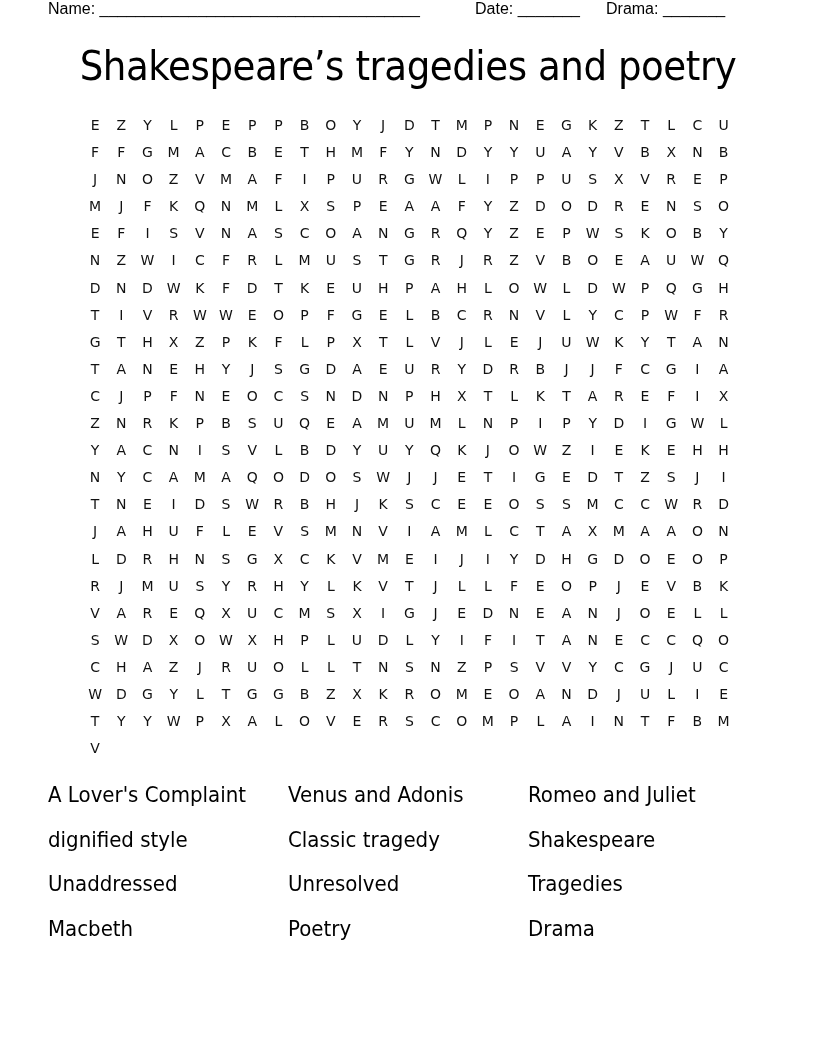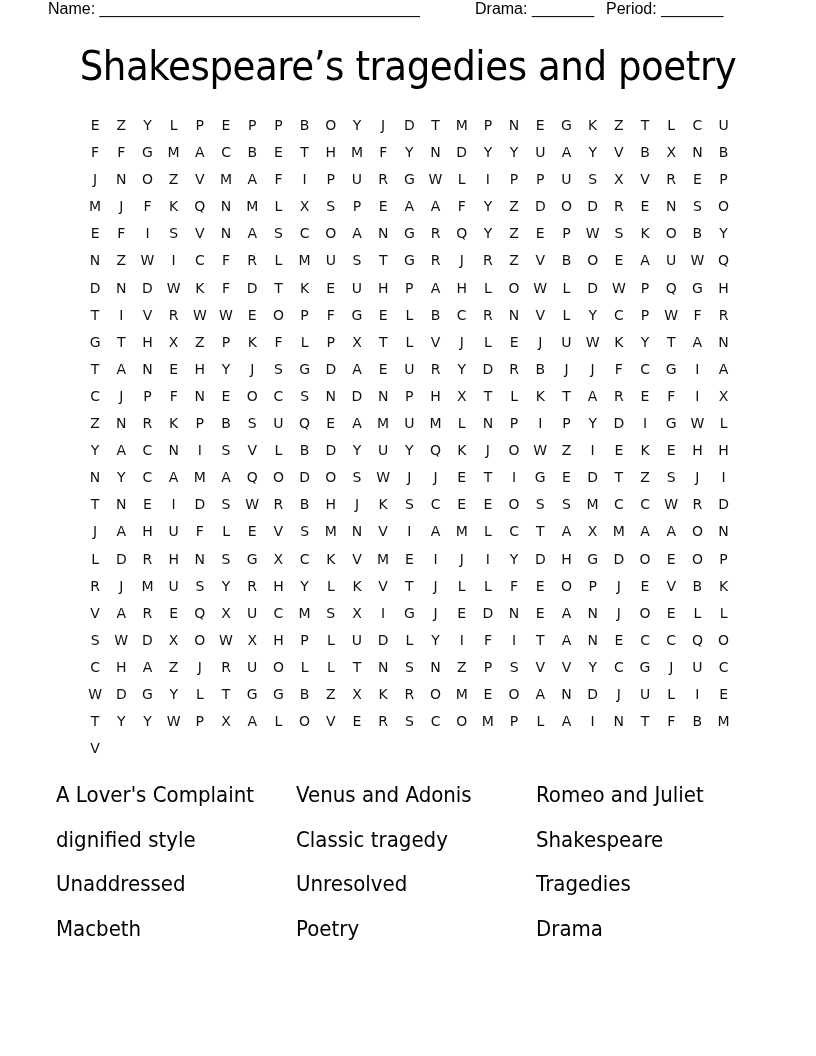--- a/index.html
+++ b/index.html
@@ -22,36 +22,36 @@
       position: absolute; top: 112px; left: 82px;
       display: grid;
       grid-template-columns: repeat(25, 26.2px);
       grid-auto-rows: 27.1px;
     }
     .cell {
       text-align: center; font-family: "DejaVu Sans", sans-serif;
       font-size: 14px; line-height: 27px; color: #111;
     }
     .words {
-      position: absolute; top: 778px; left: 56px;
+      position: absolute; top: 778px; left: 48px;
       display: grid; grid-template-columns: 240px 240px 240px;
       grid-auto-rows: 44.5px;
     }
     .word {
       font-family: "DejaVu Sans", sans-serif; font-size: 22px; line-height: 34px;
       transform: scaleX(0.9); transform-origin: left center; white-space: nowrap;
     }
   </style>
 </head>
 <body>
 
 <div class="header-line">
   <span class="field" style="left:0">Name: ____________________________________</span>
-  <span class="field" style="left:427px">Drama: _______</span>
-  <span class="field" style="left:558px">Period: _______</span>
+  <span class="field" style="left:427px">Date: _______</span>
+  <span class="field" style="left:558px">Drama: _______</span>
 </div>
 
 <div class="title">Shakespeare’s tragedies and poetry</div>
 
 <div class="grid" id="grid">
     <div class="cell">E</div>
     <div class="cell">Z</div>
     <div class="cell">Y</div>
     <div class="cell">L</div>
     <div class="cell">P</div>

